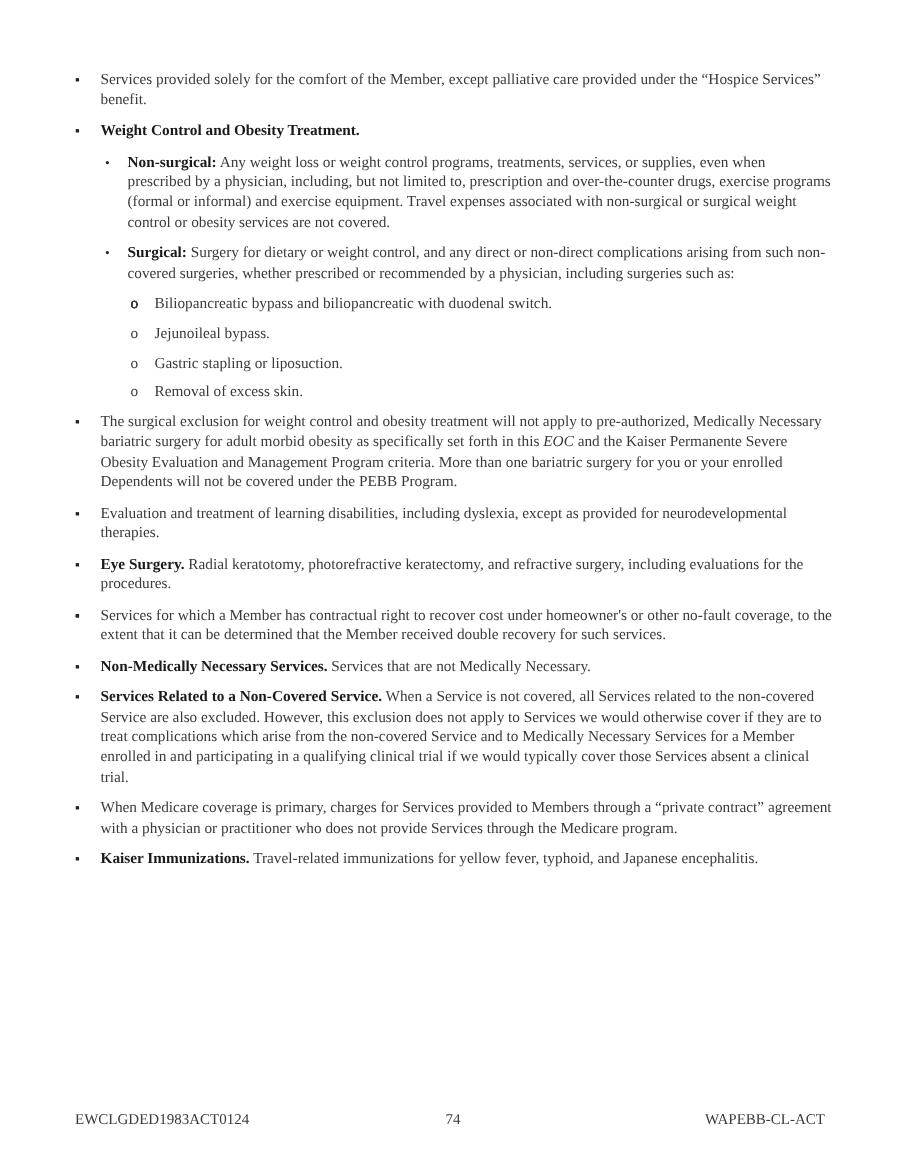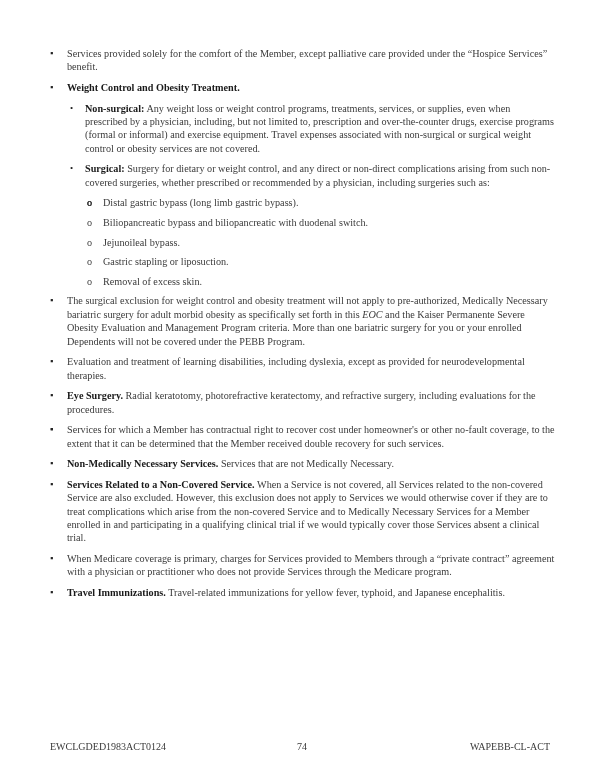--- a/index.html
+++ b/index.html
@@ -41,21 +41,21 @@
       <b>Non-surgical:</b><span> Any weight loss or weight control programs, treatments, services, or supplies, even when prescribed by a physician, including, but not limited to, prescription and over-the-counter drugs, exercise programs (formal or informal) and exercise equipment. Travel expenses associated with non-surgical or surgical weight control or obesity services are not covered.</span>
     </div>
 
     <div class="sub">
       <span class="bul">•</span>
       <b>Surgical:</b><span> Surgery for dietary or weight control, and any direct or non-direct complications arising from such non-covered surgeries, whether prescribed or recommended by a physician, including surgeries such as:</span>
     </div>
 
     <div class="subsub"><span class="bul">o</span></div>
     <div class="subsub"><span class="bul">o</span></div>
-    <div class="subsub"><span class="bul">o</span><span>Distal gastric bypass (long limb gastric bypass).</span></div>
+    <div class="subsub"><span class="bul">o</span></div>
     <div class="subsub"><span class="bul">o</span><span>Biliopancreatic bypass and biliopancreatic with duodenal switch.</span></div>
     <div class="subsub"><span class="bul">o</span><span>Jejunoileal bypass.</span></div>
     <div class="subsub"><span class="bul">o</span><span>Gastric stapling or liposuction.</span></div>
     <div class="subsub"><span class="bul">o</span><span>Removal of excess skin.</span></div>
 
     <div class="item">
       <span class="bul">▪</span>
       <span>The surgical exclusion for weight control and obesity treatment will not apply to pre-authorized, Medically Necessary bariatric surgery for adult morbid obesity as specifically set forth in this </span><i>EOC</i><span> and the Kaiser Permanente Severe Obesity Evaluation and Management Program criteria. More than one bariatric surgery for you or your enrolled Dependents will not be covered under the PEBB Program.</span>
     </div>
 
@@ -88,21 +88,21 @@
       <b>Services Related to a Non-Covered Service.</b><span> When a Service is not covered, all Services related to the non-covered Service are also excluded. However, this exclusion does not apply to Services we would otherwise cover if they are to treat complications which arise from the non-covered Service and to Medically Necessary Services for a Member enrolled in and participating in a qualifying clinical trial if we would typically cover those Services absent a clinical trial.</span>
     </div>
 
     <div class="item">
       <span class="bul">▪</span>
       <span>When Medicare coverage is primary, charges for Services provided to Members through a “private contract” agreement with a physician or practitioner who does not provide Services through the Medicare program.</span>
     </div>
 
     <div class="item">
       <span class="bul">▪</span>
-      <b>Travel Immunizations.</b><span> Travel-related immunizations for yellow fever, typhoid, and Japanese encephalitis.</span>
+      <b>Kaiser Immunizations.</b><span> Travel-related immunizations for yellow fever, typhoid, and Japanese encephalitis.</span>
     </div>
   </div>
 
   <div class="footer">
     <span class="left">EWCLGDED1983ACT0124</span>
     <span class="center">74</span>
     <span class="right">WAPEBB-CL-ACT</span>
   </div>
 </div>
 

